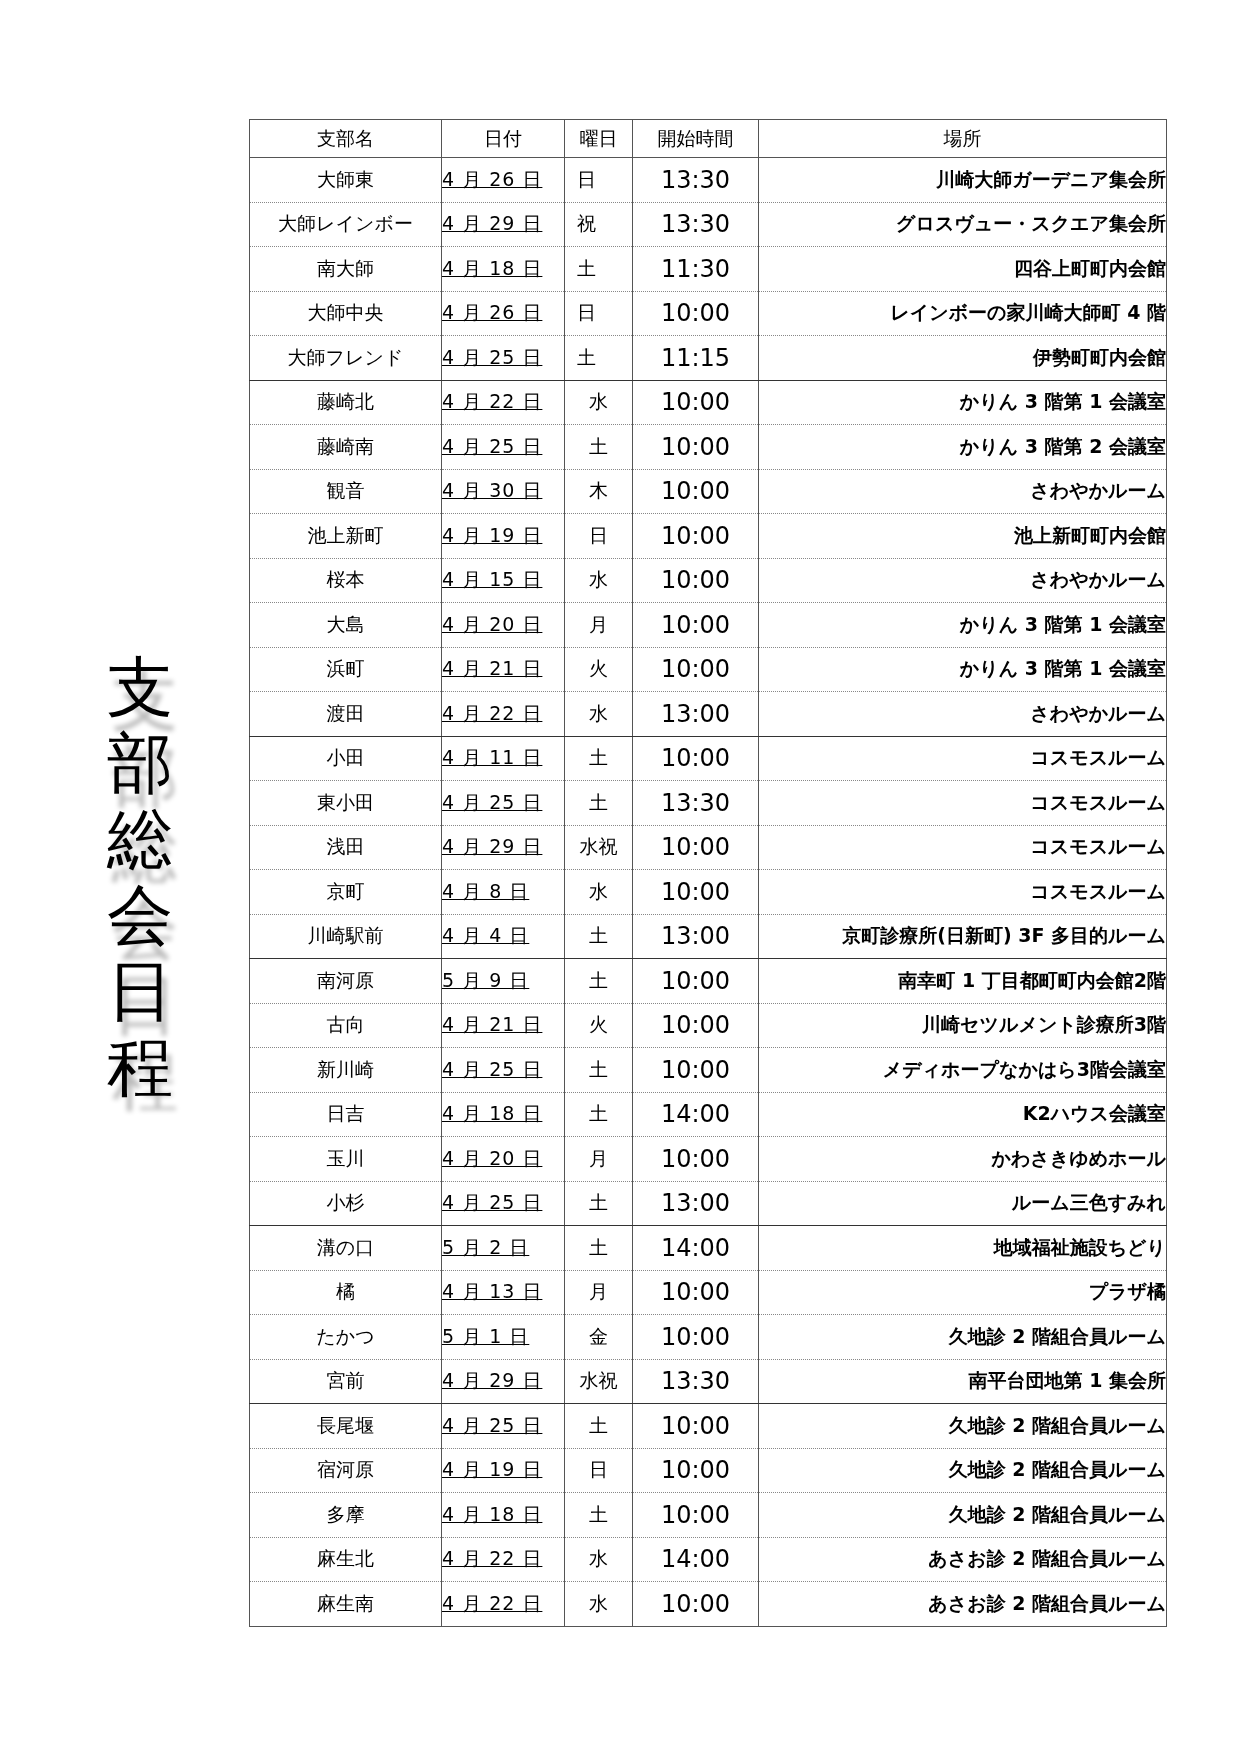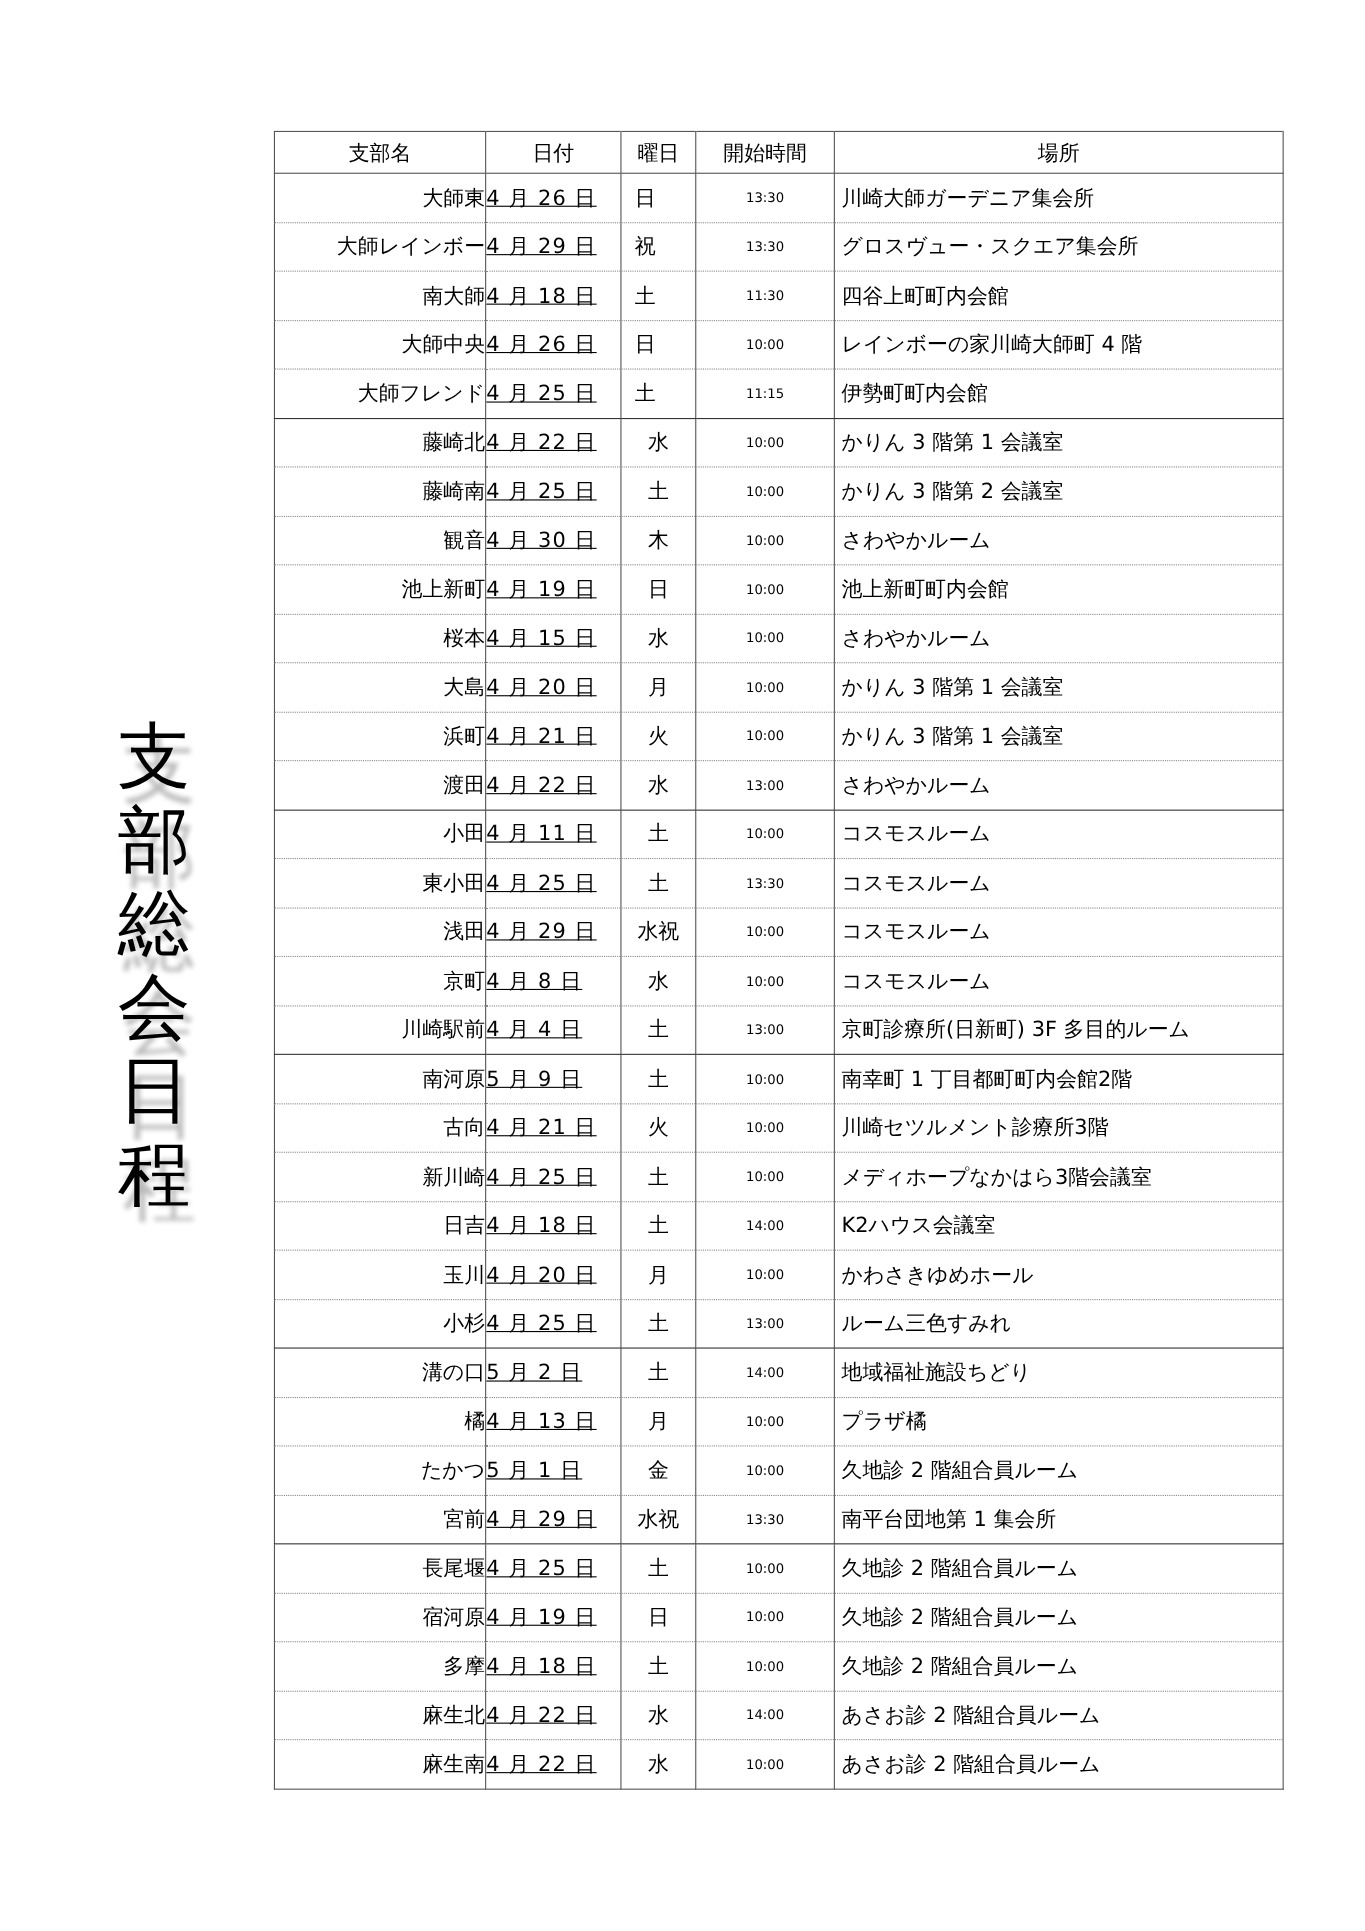--- a/index.html
+++ b/index.html
@@ -23,26 +23,26 @@
   table.sched col.c2 { width: 123px; }
   table.sched col.c3 { width: 68px; }
   table.sched col.c4 { width: 126px; }
   table.sched col.c5 { width: 408px; }
   th, td { border-left: 1px solid #555; border-right: 1px solid #555;
            padding: 0; font-weight: normal; white-space: nowrap; overflow: hidden; }
   th { height: 37px; font-size: 19px; text-align: center; border-bottom: 1.5px solid #555; }
   td { height: 43.5px; font-size: 19px; border-bottom: 1px dotted #888; }
   tr.group-end td { border-bottom: 1.5px solid #333; }
   tr:last-child td { border-bottom: 1.5px solid #555; }
-  td.name { text-align: right; }
+  td.name { text-align: center; }
   td.date { letter-spacing: 1px; text-decoration: underline; }
   td.dow { text-align: center; }
   td.dow.left { text-align: left; padding-left: 12px; }
-  td.time { text-align: center; font-size: 12px; }
-  td.place { text-align: left; padding-left: 6px; }
+  td.time { text-align: center; font-size: 24px; }
+  td.place { text-align: right; padding-left: 6px; font-weight: bold; }
 </style>
 </head>
 <body>
 
 <div class="title">
   <span>支</span>
   <span>部</span>
   <span>総</span>
   <span>会</span>
   <span>日</span>

